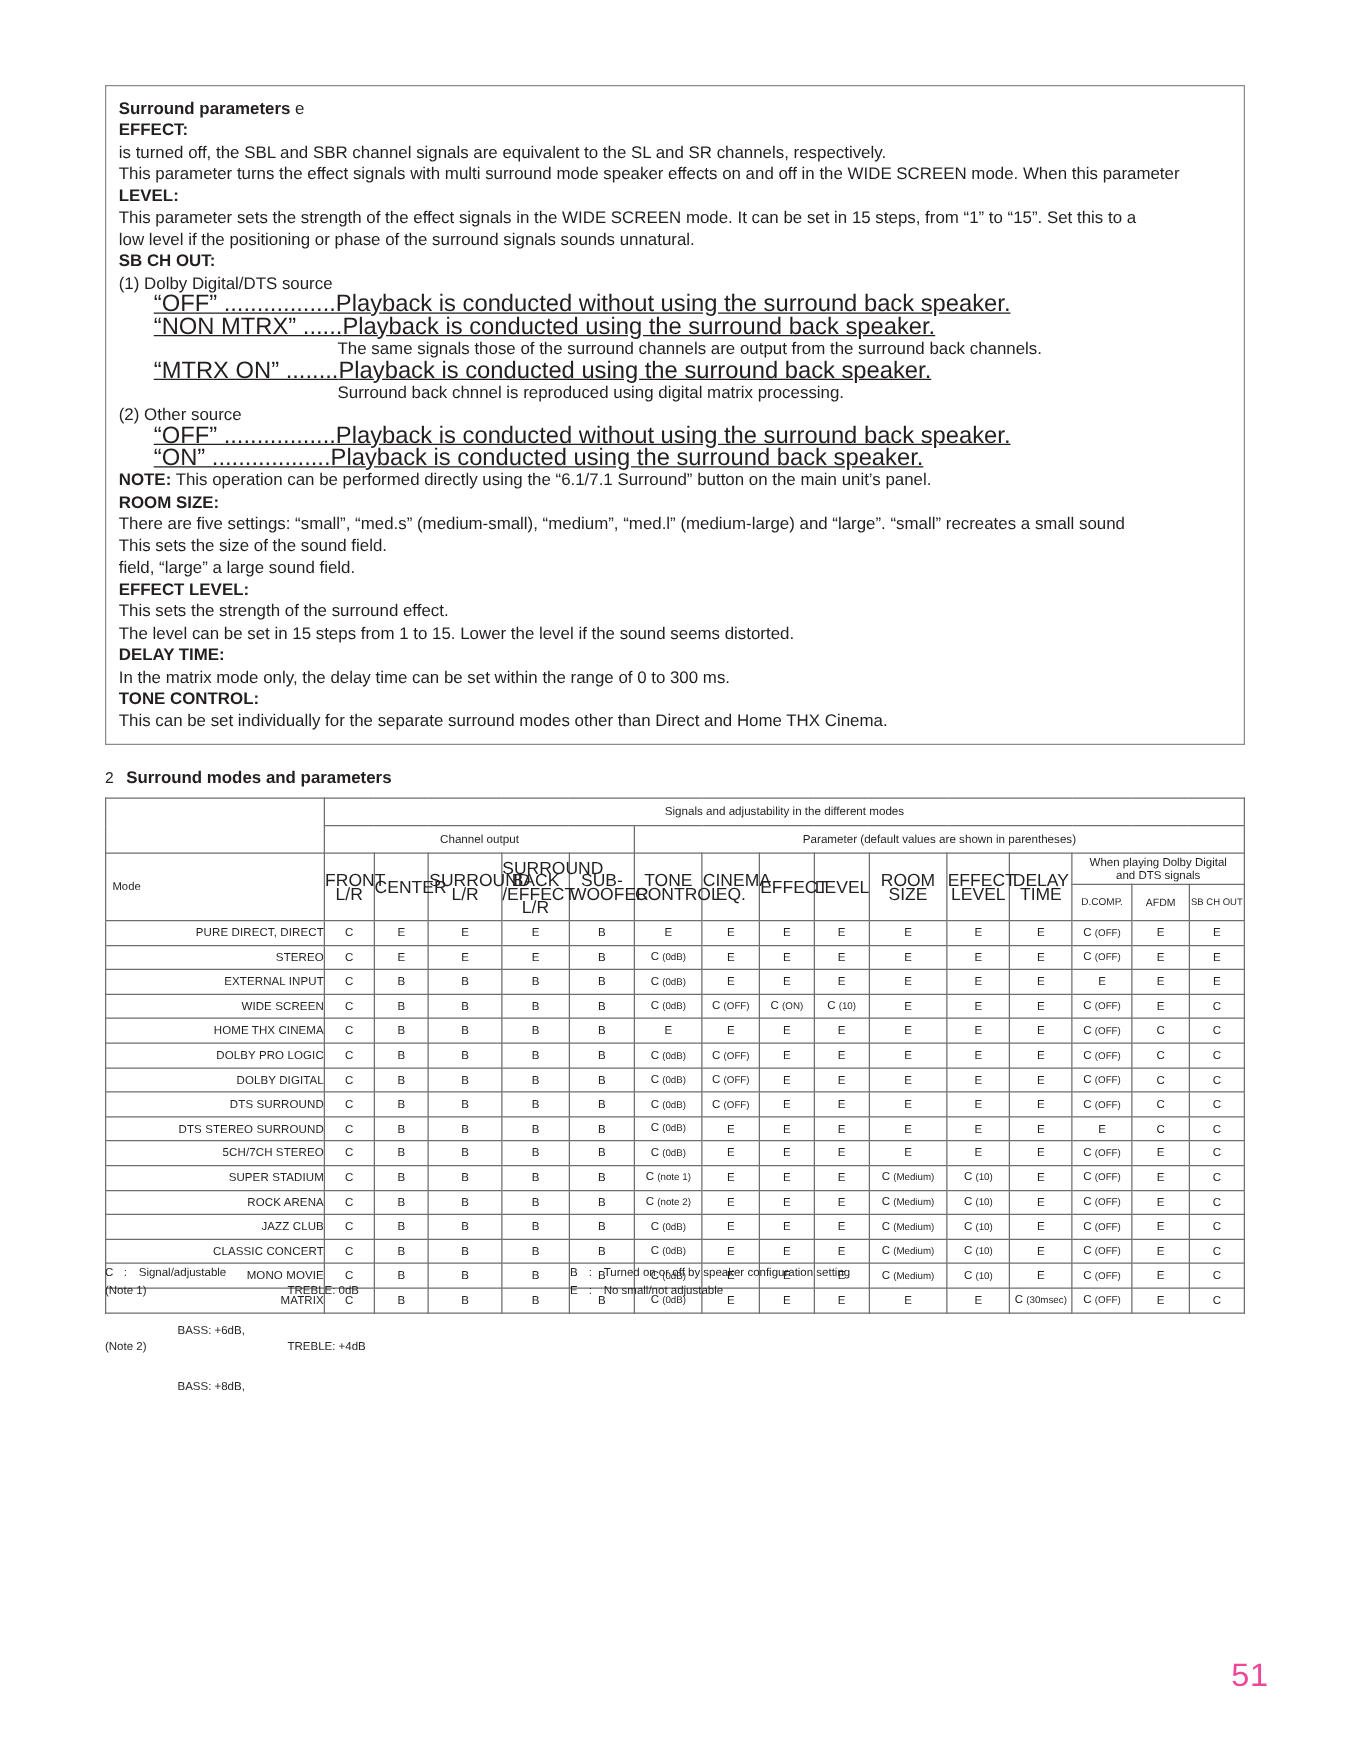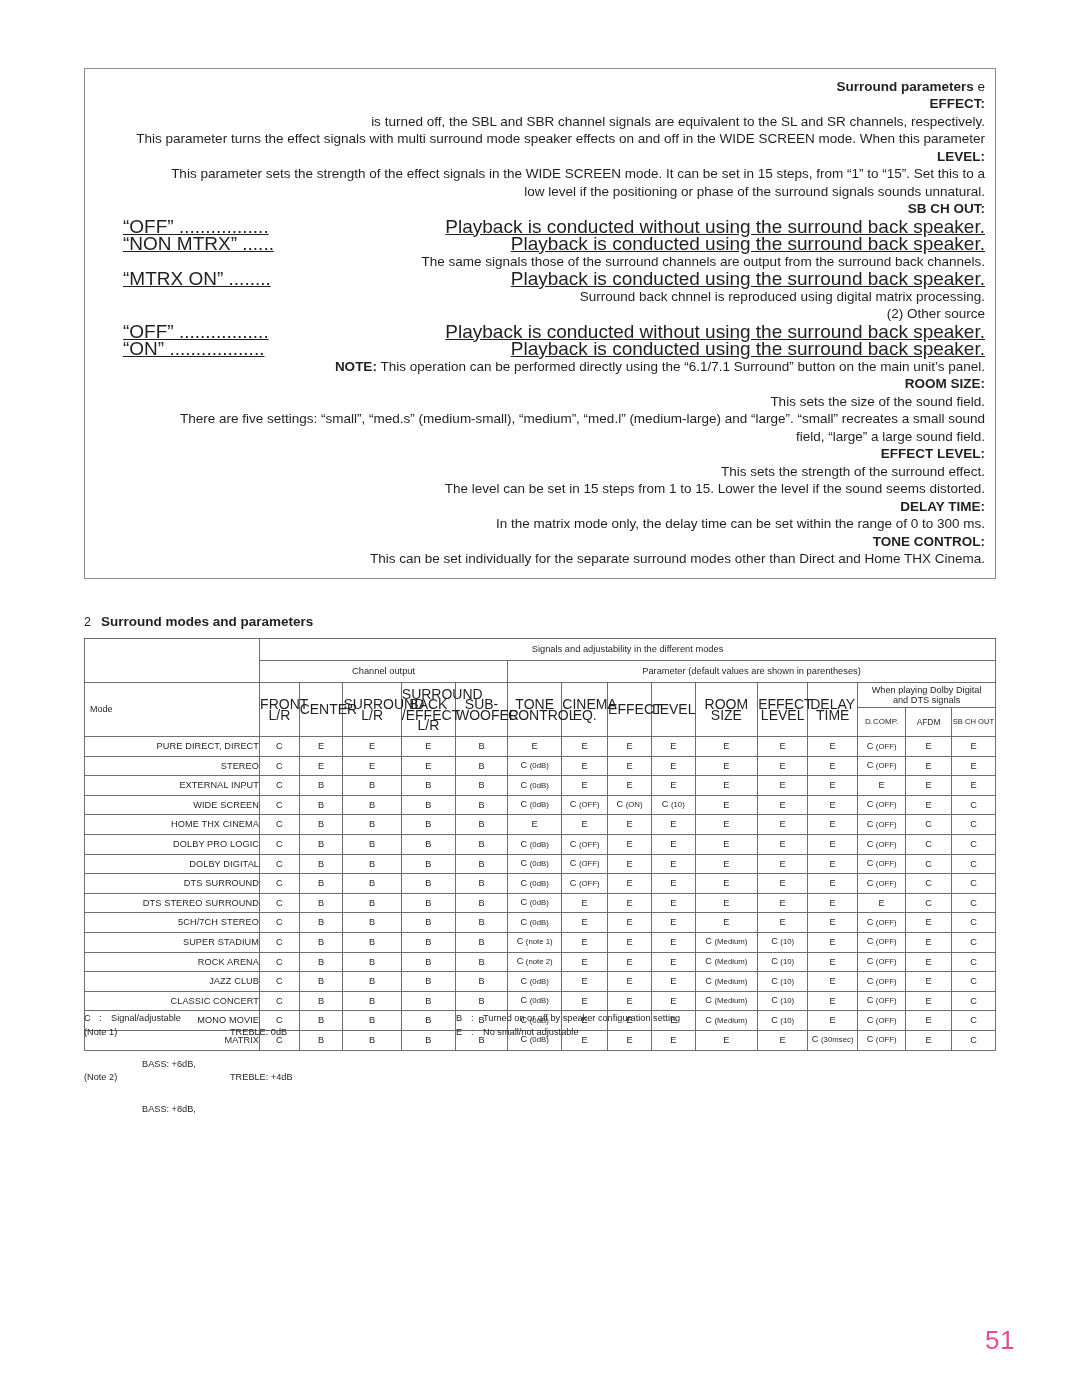--- a/index.html
+++ b/index.html
@@ -25,21 +25,20 @@
 
   
   .param-box {
     position: absolute;
     left: 84px;
     top: 68px;
     width: 912px;
     border: 1px solid #8c8c8c;
     box-sizing: border-box;
     padding: 9px 10px 10px 10px;
-    text-align: right;
   }
 
   .p-title {
     font-size: 13.5px;
     font-weight: bold;
     line-height: 17px;
     margin: 0 0 0 0;
   }
   .p-title .light {
     font-weight: normal;
@@ -191,20 +190,21 @@
     </div>
 
     <div>
       <div class="p-head">LEVEL:</div>
       <div class="p-text">This parameter sets the strength of the effect signals in the WIDE SCREEN mode.  It can be set in 15 steps, from “1” to “15”.  Set this to a</div>
       <div class="p-text">low level if the positioning or phase of the surround signals sounds unnatural.</div>
     </div>
 
     <div>
       <div class="p-head">SB CH OUT:</div>
+      <div class="p-text">(1) Dolby Digital/DTS source</div>
 
       <div class="sb-row">
         <span class="sb-key">“OFF” .................</span>
           <span class="sb-val">Playback is conducted without using the surround back speaker.</span>
       </div>
       <div class="sb-row">
         <span class="sb-key">“NON MTRX” ......</span>
           <span class="sb-val">Playback is conducted using the surround back speaker.</span>
       </div>
       <div class="sb-cont">The same signals those of the surround channels are output from the surround back channels.</div>
@@ -224,22 +224,22 @@
           <span class="sb-val">Playback is conducted using the surround back speaker.</span>
       </div>
     </div>
 
     <div class="note-line">
       <b>NOTE:</b><span> This operation can be performed directly using the “6.1/7.1 Surround” button on the main unit’s panel.</span>
     </div>
 
     <div>
       <div class="p-head">ROOM SIZE:</div>
+      <div class="p-text">There are five settings: “small”, “med.s” (medium-small), “medium”, “med.l” (medium-large) and “large”. “small” recreates a small sound</div>
       <div class="p-text">This sets the size of the sound field.</div>
-      <div class="p-text">There are five settings: “small”, “med.s” (medium-small), “medium”, “med.l” (medium-large) and “large”. “small” recreates a small sound</div>
       <div class="p-text">field, “large” a large sound field.</div>
     </div>
 
     <div>
       <div class="p-head">EFFECT LEVEL:</div>
       <div class="p-text">This sets the strength of the surround effect.</div>
       <div class="p-text">The level can be set in 15 steps from 1 to 15. Lower the level if the sound seems distorted.</div>
     </div>
 
     <div>

